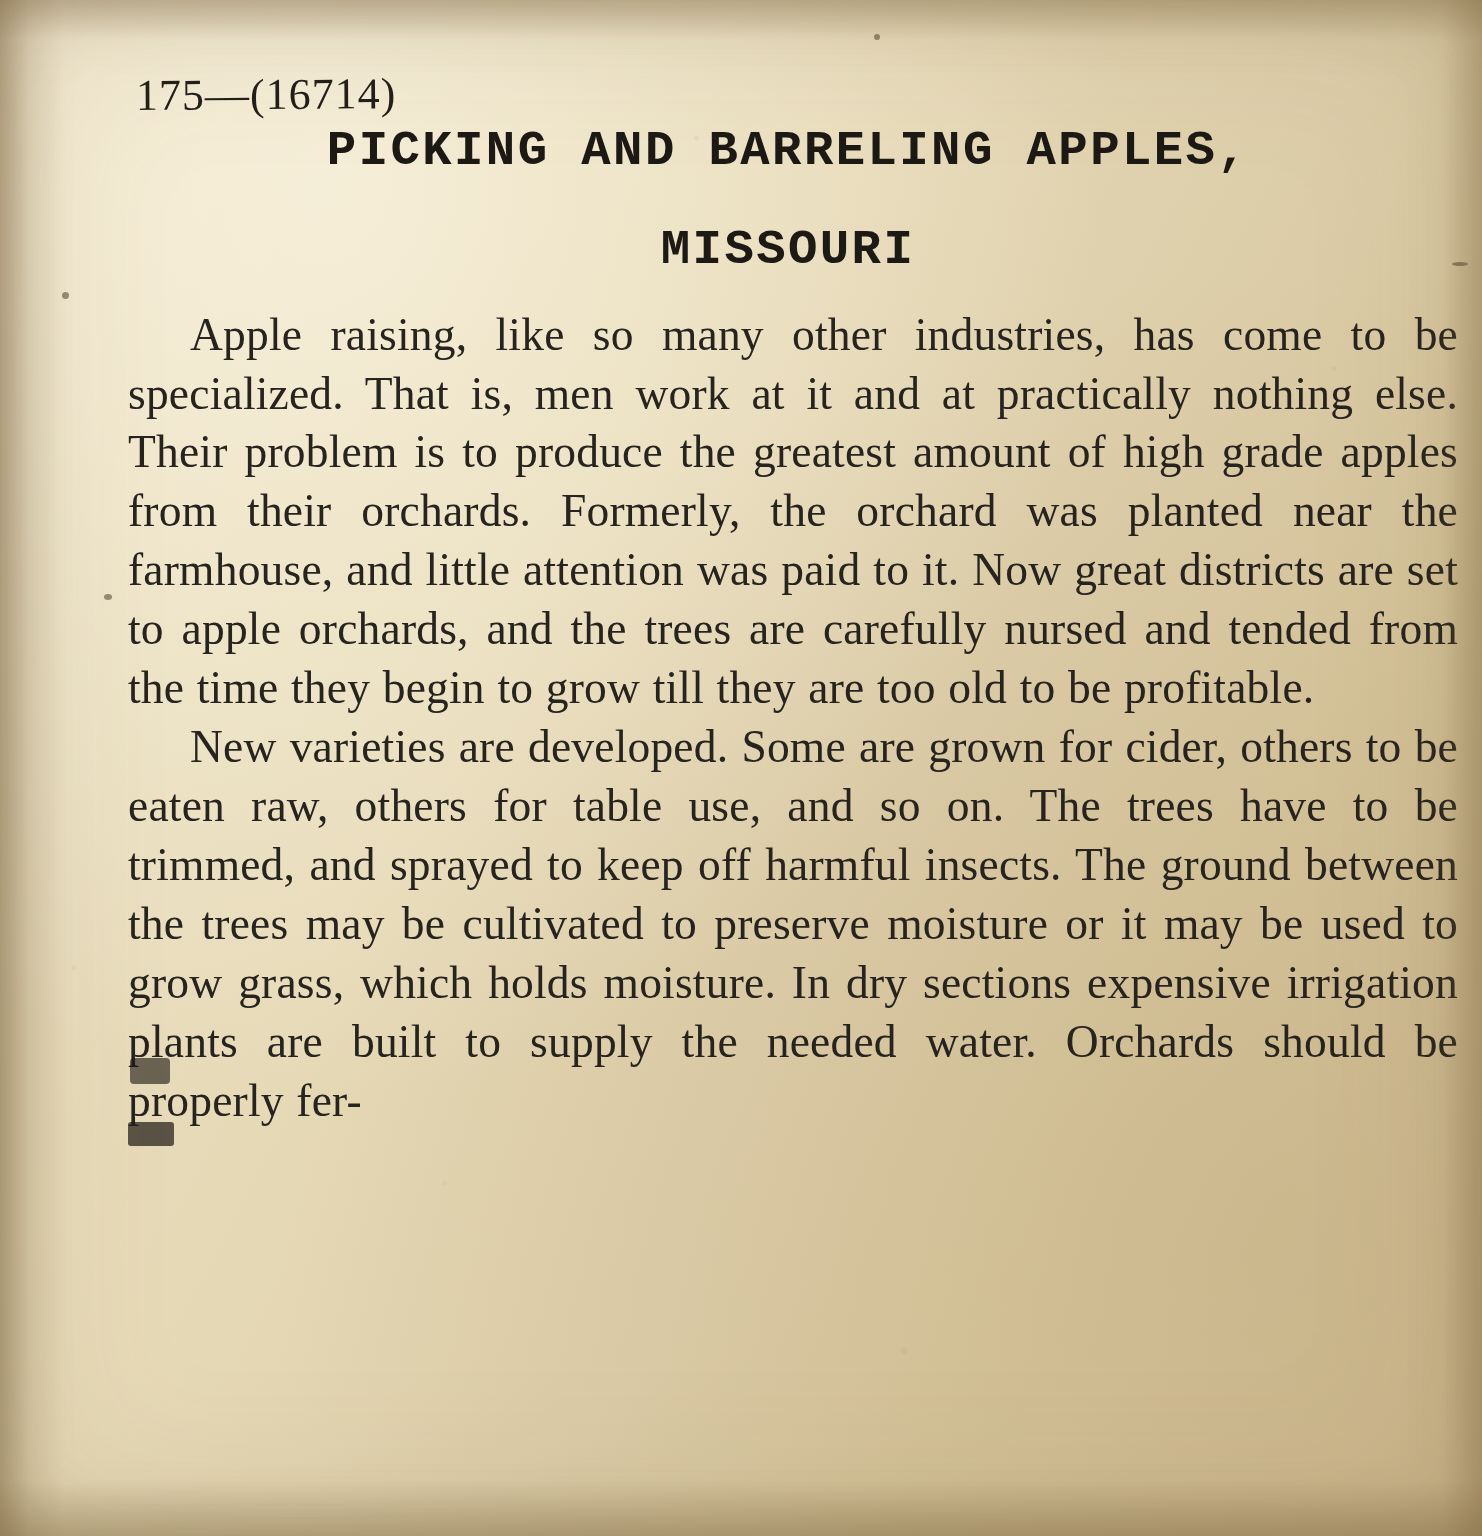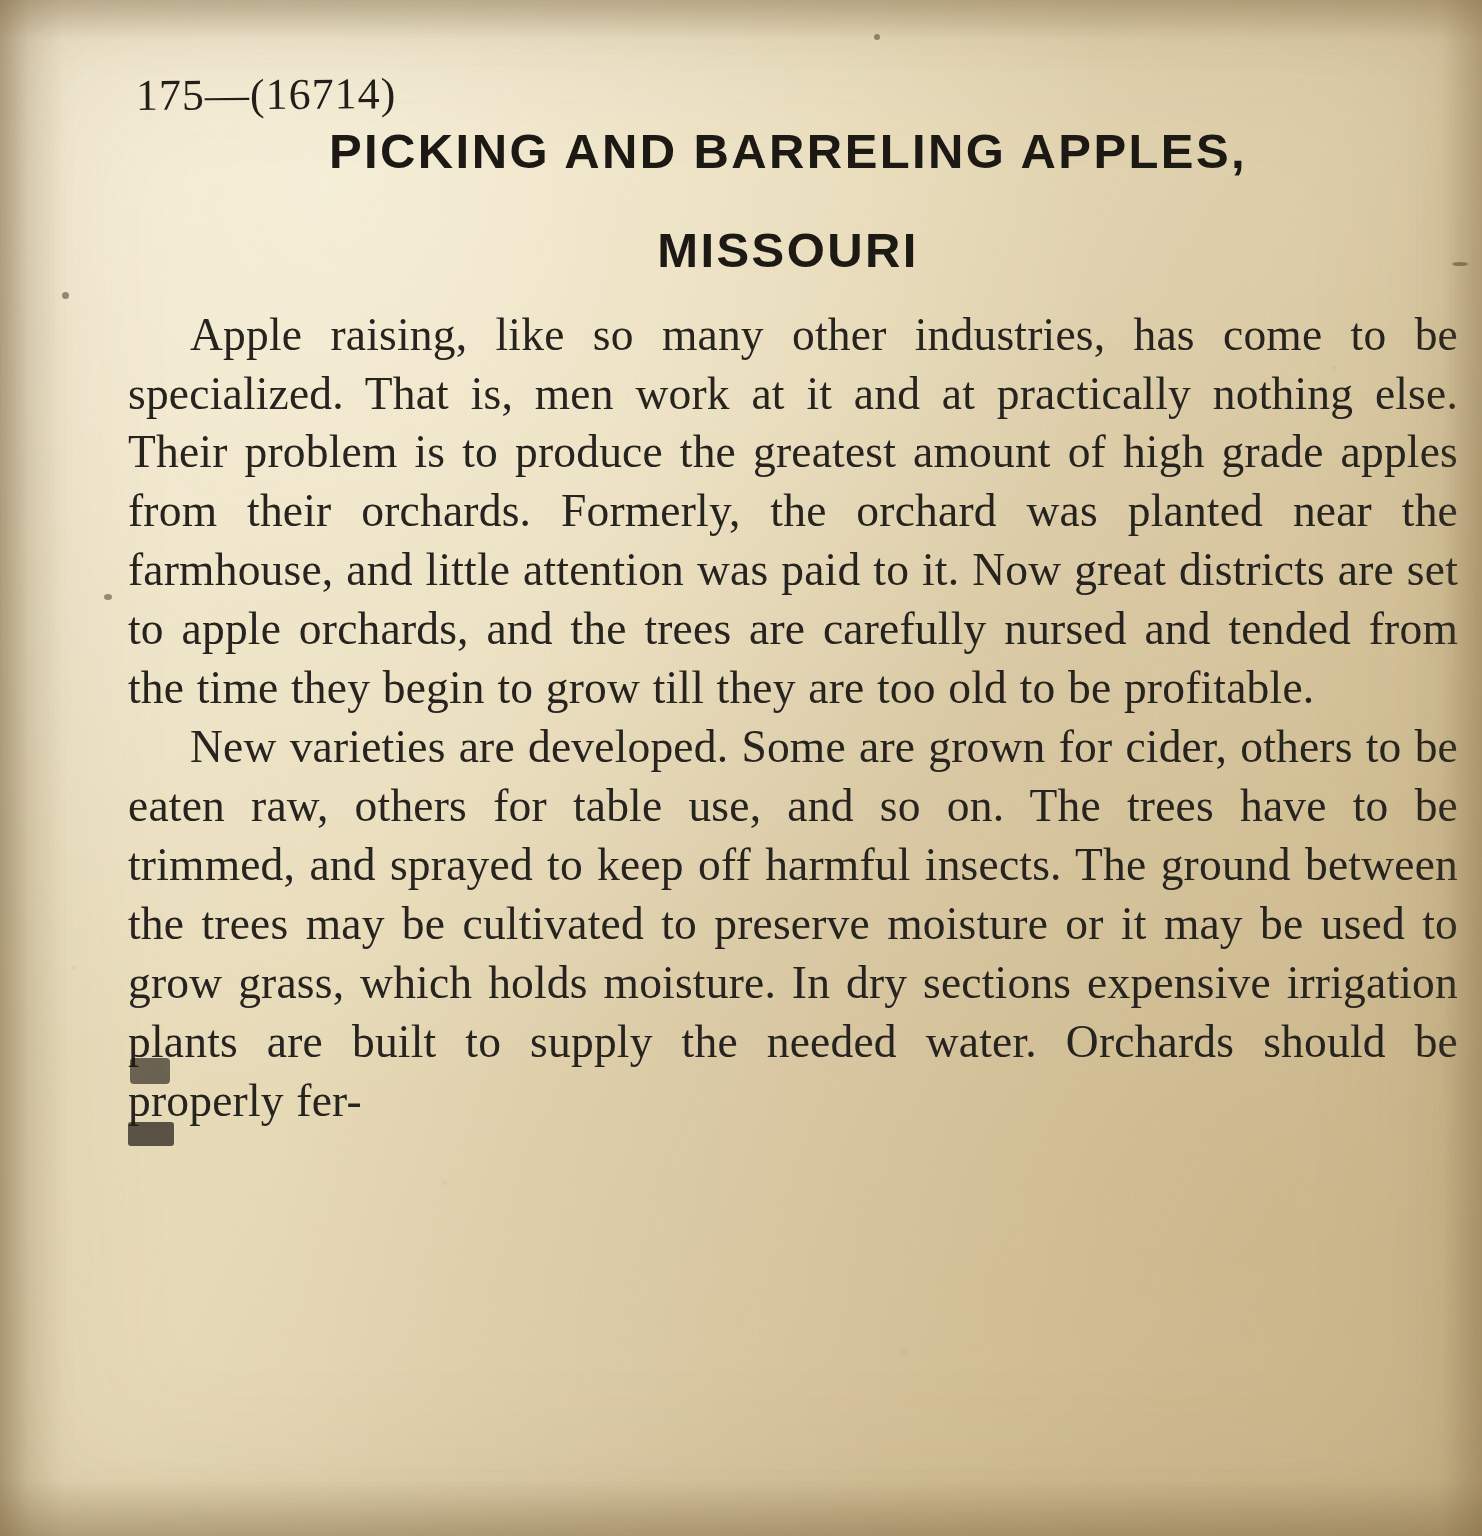--- a/index.html
+++ b/index.html
@@ -85,21 +85,21 @@
     font-family: "Liberation Serif", serif;
     font-size: 44px;
     letter-spacing: 1px;
     color: #211e19;
     margin: 0 0 2px 8px;
     transform: rotate(-0.4deg);
     transform-origin: left center;
   }
 
   .title {
-    font-family: Liberation Sans, sans-serif;
+    font-family: Liberation Mono, monospace;
     font-weight: bold;
     font-size: 49px;
     letter-spacing: 2.4px;
     text-align: center;
     color: #1d1a16;
     line-height: 1.18;
     margin: 2px 0 0 0;
     padding-right: 10px;
   }
   .title .line2 {

